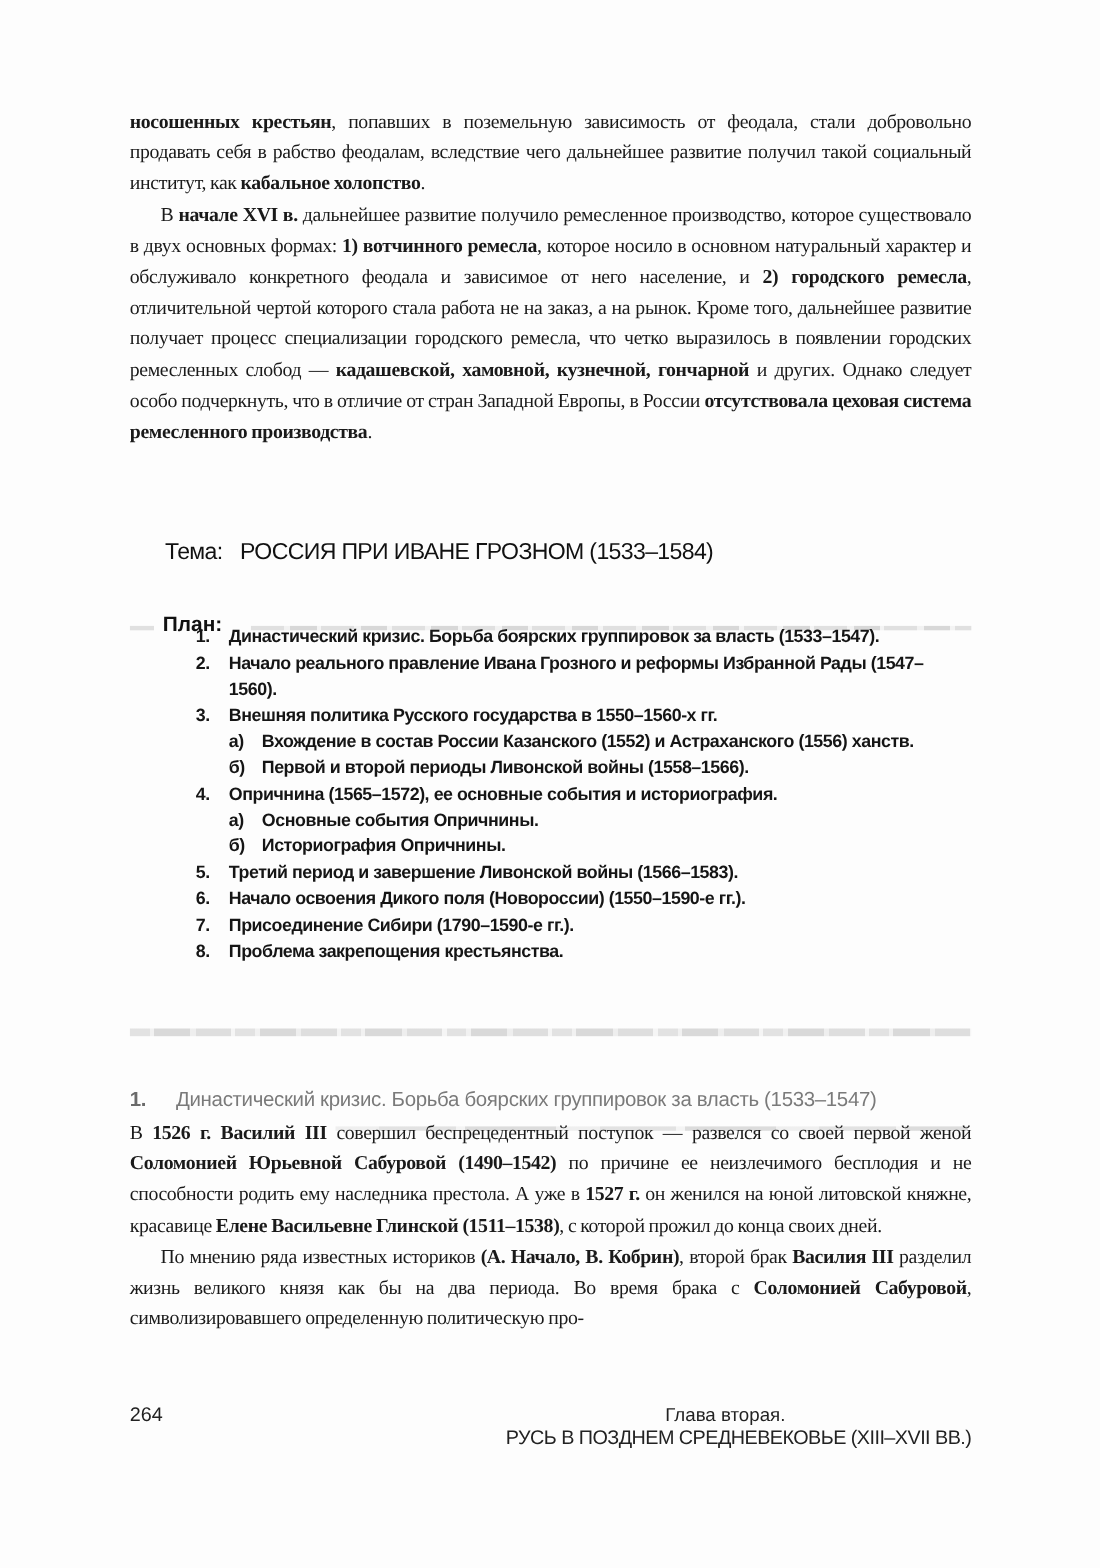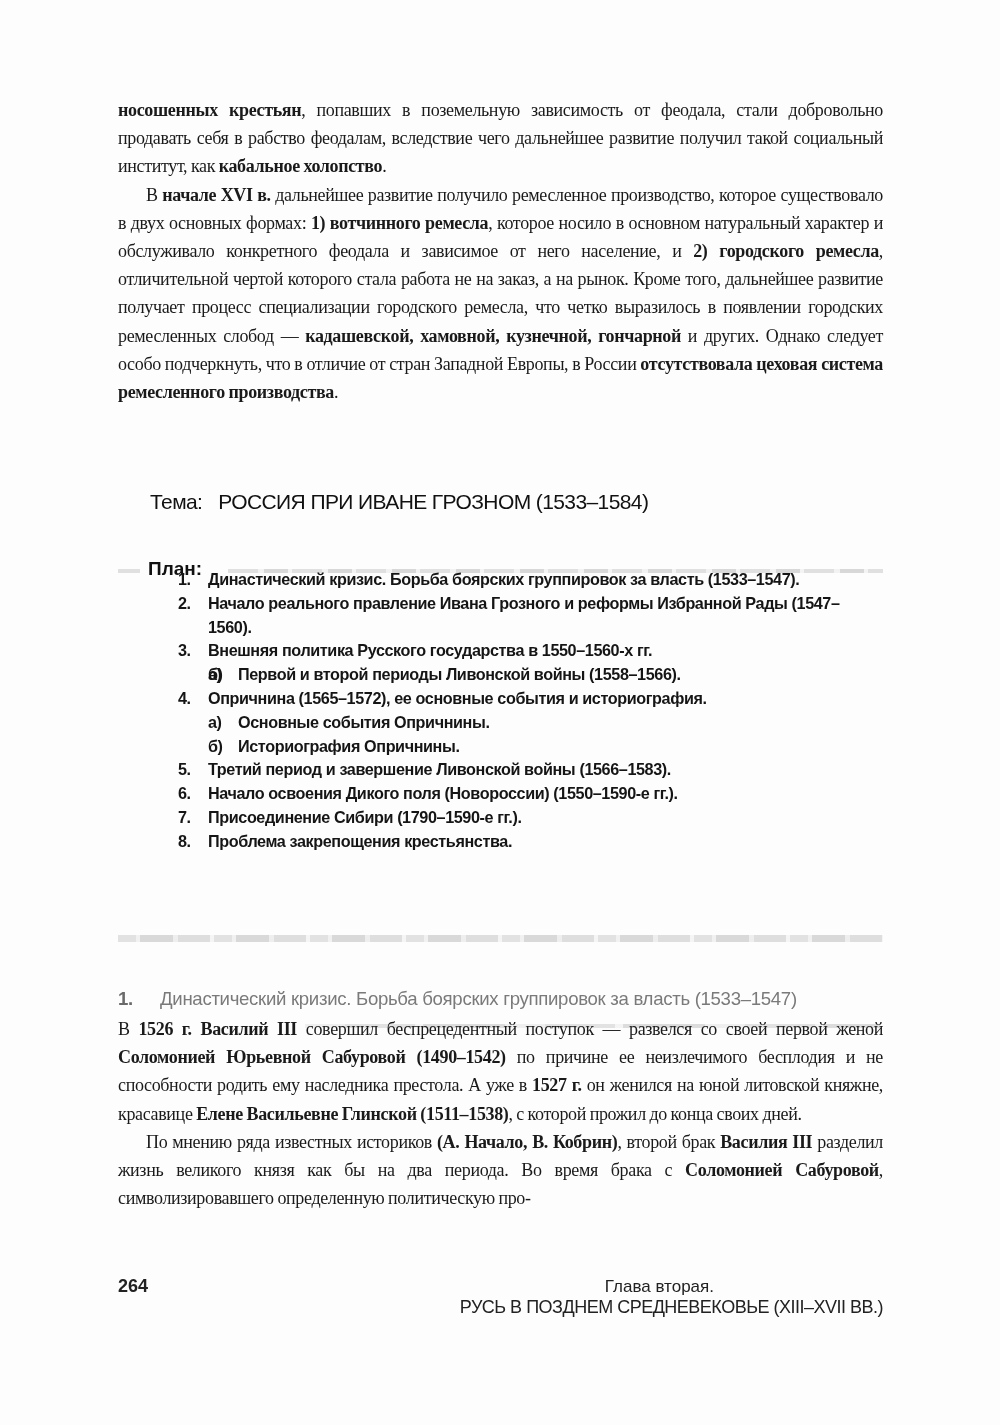--- a/index.html
+++ b/index.html
@@ -21,21 +21,21 @@
   .plan-item { position: relative; padding-left: 30px; }
   .plan-item .num { position: absolute; left: 0; top: 0; }
   .plan-sub { position: relative; padding-left: 60px; }
   .plan-sub .num { position: absolute; left: 30px; top: 0; }
   .plan-bottom-rule { position: absolute; left: 118px; top: 935px; width: 765px; height: 7px; background: repeating-linear-gradient(90deg, #e2e2e2 0 18px, #f1f1f1 18px 22px, #d9d9d9 22px 55px, #eeeeee 55px 60px, #dedede 60px 92px, #f5f5f5 92px 96px); }
   .section-head { position: absolute; left: 118px; top: 986px; width: 765px; font-size: 18.6px; line-height: 26px; color: #7a7a7a; letter-spacing: -0.3px; }
   .section-head .num { position: absolute; left: 0; top: 0; font-weight: bold; color: #6a6a6a; }
   .section-head .txt { display: block; padding-left: 42px; }
   .section-rule { position: absolute; left: 305px; top: 1024px; width: 575px; height: 4px; background: repeating-linear-gradient(90deg, #efefef 0 40px, #e2e2e2 40px 110px, #f4f4f4 110px 118px, #dcdcdc 118px 200px); }
   .body2 { position: absolute; left: 118px; top: 1015px; width: 765px; }
-  .footer-left { position: absolute; left: 118px; top: 1276px; font-size: 18px; color: #222; font-weight: bold; }
+  .footer-left { position: absolute; left: 118px; top: 1276px; font-size: 18px; color: #222; }
   .footer-right { position: absolute; right: 117px; top: 1276px; text-align: center; color: #222; }
   .footer-right .l1 { font-size: 17px; line-height: 22px; }
   .footer-right .l2 { font-size: 18px; line-height: 18px; letter-spacing: -0.5px; padding-left: 24px; }
 </style>
 </head>
 <body>
 
 <div class="page serif">
   <p><b>носошенных крестьян</b><span>, попавших в поземельную зависимость от феодала, стали добровольно продавать себя в рабство феодалам, вследствие чего дальнейшее развитие получил такой социальный институт, как </span><b>кабальное холопство</b><span>.</span></p>
   <p class="indent"><span>В </span><b>начале XVI в.</b><span> дальнейшее развитие получило ремесленное производство, которое существовало в двух основных формах: </span><b>1) вотчинного ремесла</b><span>, которое носило в основном натуральный характер и обслуживало конкретного феодала и зависимое от него население, и </span><b>2) городского ремесла</b><span>, отличительной чертой которого стала работа не на заказ, а на рынок. Кроме того, дальнейшее развитие получает процесс специализации городского ремесла, что четко выразилось в появлении городских ремесленных слобод — </span><b>кадашевской, хамовной, кузнечной, гончарной</b><span> и других. Однако следует особо подчеркнуть, что в отличие от стран Западной Европы, в России </span><b>отсутствовала цеховая система ремесленного производства</b><span>.</span></p>
@@ -48,21 +48,21 @@
 <div class="plan-header sans">
   <div class="plan-rule left"></div>
   <div class="plan-title">План:</div>
   <div class="plan-rule right"></div>
 </div>
 
 <div class="plan-list sans" id="plan-list">
     <div class="plan-item"><span class="num">1.</span><span>Династический кризис. Борьба боярских группировок за власть (1533–1547).</span></div>
     <div class="plan-item"><span class="num">2.</span><span>Начало реального правление Ивана Грозного и реформы Избранной Рады (1547–1560).</span></div>
     <div class="plan-item"><span class="num">3.</span><span>Внешняя политика Русского государства в 1550–1560-х гг.</span></div>
-    <div class="plan-sub"><span class="num">а)</span></div>
+    <div class="plan-sub"><span class="num">а)</span><span>Вхождение в состав России Казанского (1552) и Астраханского (1556) ханств.</span></div>
     <div class="plan-sub"><span class="num">б)</span><span>Первой и второй периоды Ливонской войны (1558–1566).</span></div>
     <div class="plan-item"><span class="num">4.</span><span>Опричнина (1565–1572), ее основные события и историография.</span></div>
     <div class="plan-sub"><span class="num">а)</span><span>Основные события Опричнины.</span></div>
     <div class="plan-sub"><span class="num">б)</span><span>Историография Опричнины.</span></div>
     <div class="plan-item"><span class="num">5.</span><span>Третий период и завершение Ливонской войны (1566–1583).</span></div>
     <div class="plan-item"><span class="num">6.</span><span>Начало освоения Дикого поля (Новороссии) (1550–1590-е гг.).</span></div>
     <div class="plan-item"><span class="num">7.</span><span>Присоединение Сибири (1790–1590-е гг.).</span></div>
     <div class="plan-item"><span class="num">8.</span><span>Проблема закрепощения крестьянства.</span></div>
   </div>
 

